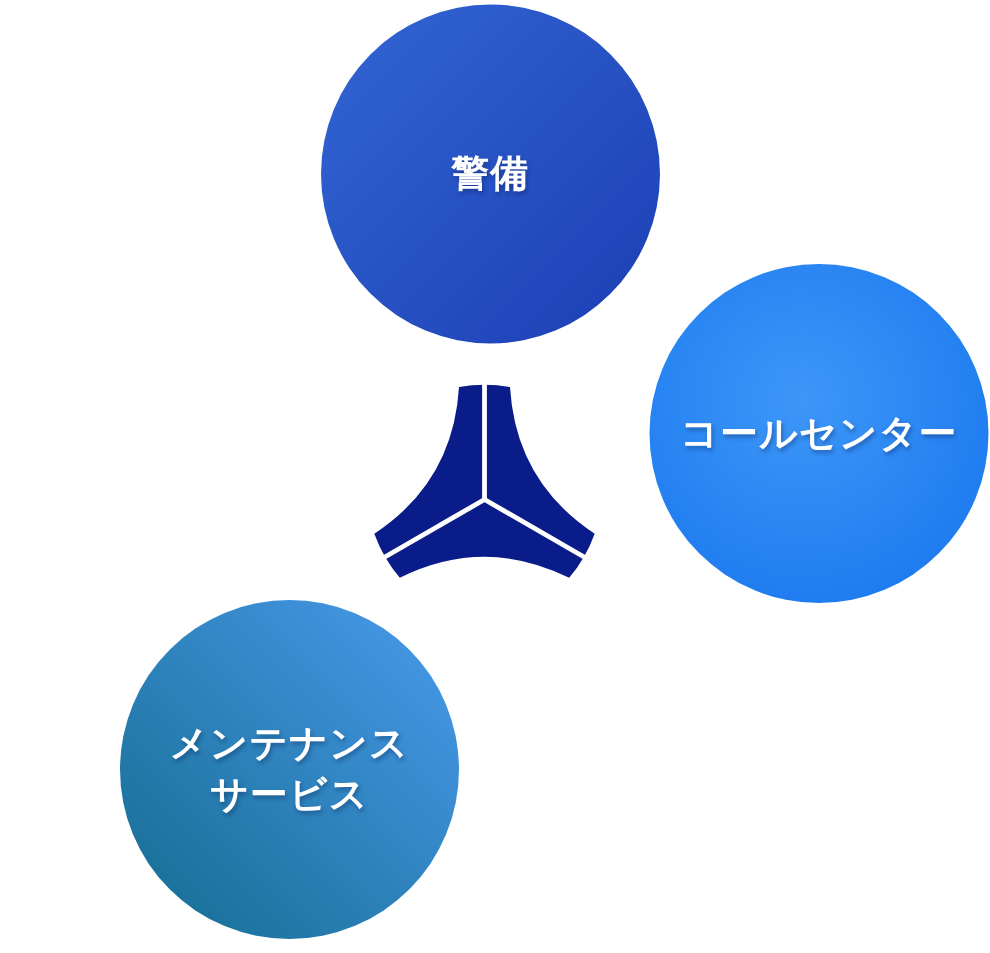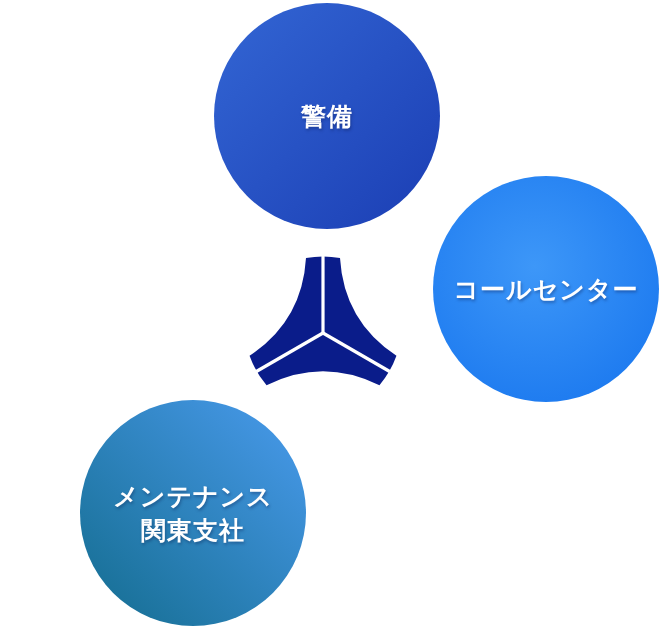--- a/index.html
+++ b/index.html
@@ -60,21 +60,21 @@
   <div class="circle c2" style="background: radial-gradient(circle at 45% 40%, rgb(61, 151, 248) 0%, rgb(31, 124, 240) 75%);">
     <div class="label" style="color: rgb(255, 255, 255);">
       <span class="line">コールセンター</span>
 
     </div>
   </div>
 
   <div class="circle c3" style="background: linear-gradient(225deg, rgb(74, 155, 238) 0%, rgb(19, 108, 142) 100%);">
     <div class="label" style="color: rgb(255, 255, 255);">
       <span class="line">メンテナンス</span>
-      <span class="line">関東支社</span>
+      <span class="line">サービス</span>
     </div>
   </div>
 
 
   <svg class="logo" viewBox="-80 -80 160 160" xmlns="http://www.w3.org/2000/svg" aria-hidden="true">
     <path d="M -17 -75
              Q 0 -78 17 -75
              Q 20.8 -11.9 73.45 22.78
              Q 67.6 39 56.45 52.22
              Q 0 24.2 -56.45 52.22

